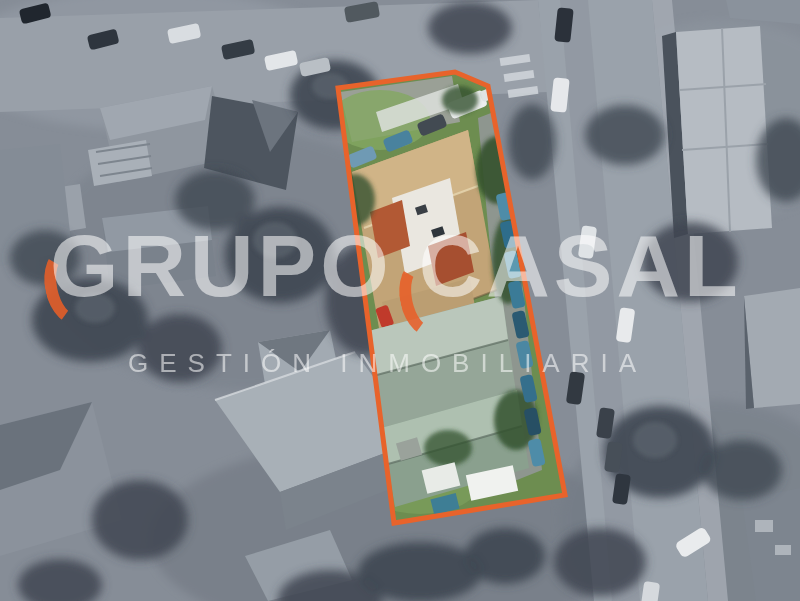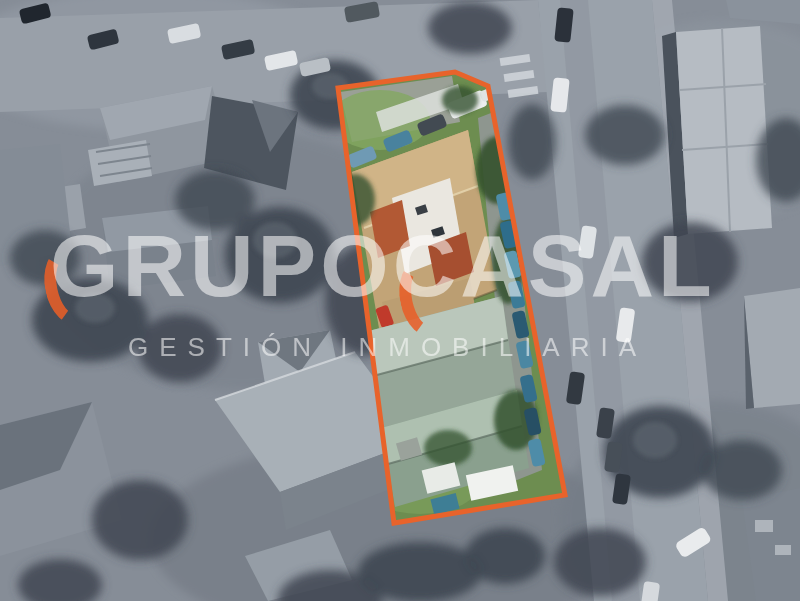--- a/index.html
+++ b/index.html
@@ -7,23 +7,23 @@
     position:relative;width:800px;height:601px;overflow:hidden;
     background:#868d97;font-family:"Liberation Sans",sans-serif;
   }
   #scene{position:absolute;left:0;top:0;width:800px;height:601px;display:block;}
   
   .wm-brand{
     position:absolute;left:50px;top:220px;
     font-size:88px;font-weight:700;letter-spacing:4px;line-height:1.05;
     color:rgba(255,255,255,0.55);white-space:nowrap;user-select:none;
   }
-  .wm-word2{}
+  .wm-word2{margin-left:26px;}
   .wm-tagline{
-    position:absolute;left:128px;top:332px;
+    position:absolute;left:128px;top:348px;
     font-size:26px;font-weight:400;letter-spacing:11px;
     color:rgba(255,255,255,0.55);white-space:nowrap;user-select:none;
   }
   .crescent{
     position:absolute;width:30px;height:58px;
     border:11px solid transparent;
     border-left:12px solid rgba(231,95,40,0.88);
     border-radius:50%;
   }
   .crescent-g{left:45px;top:246px;transform:rotate(-12deg);}

